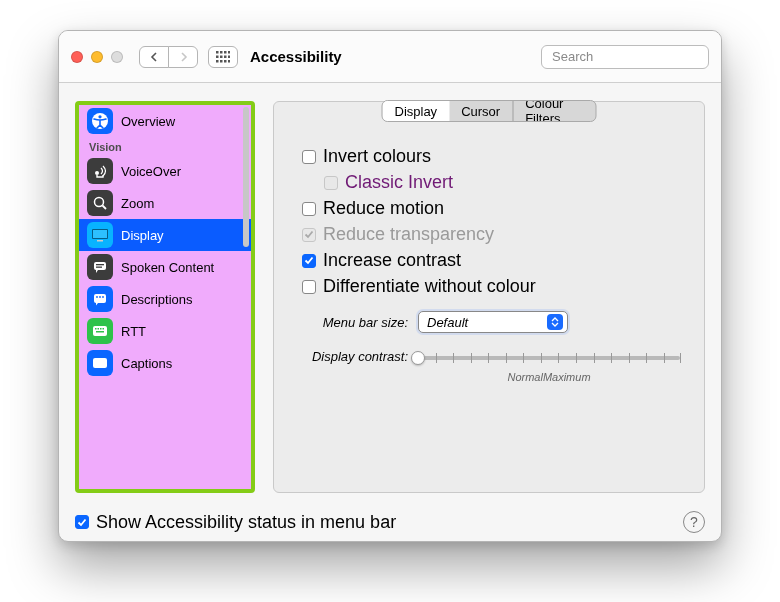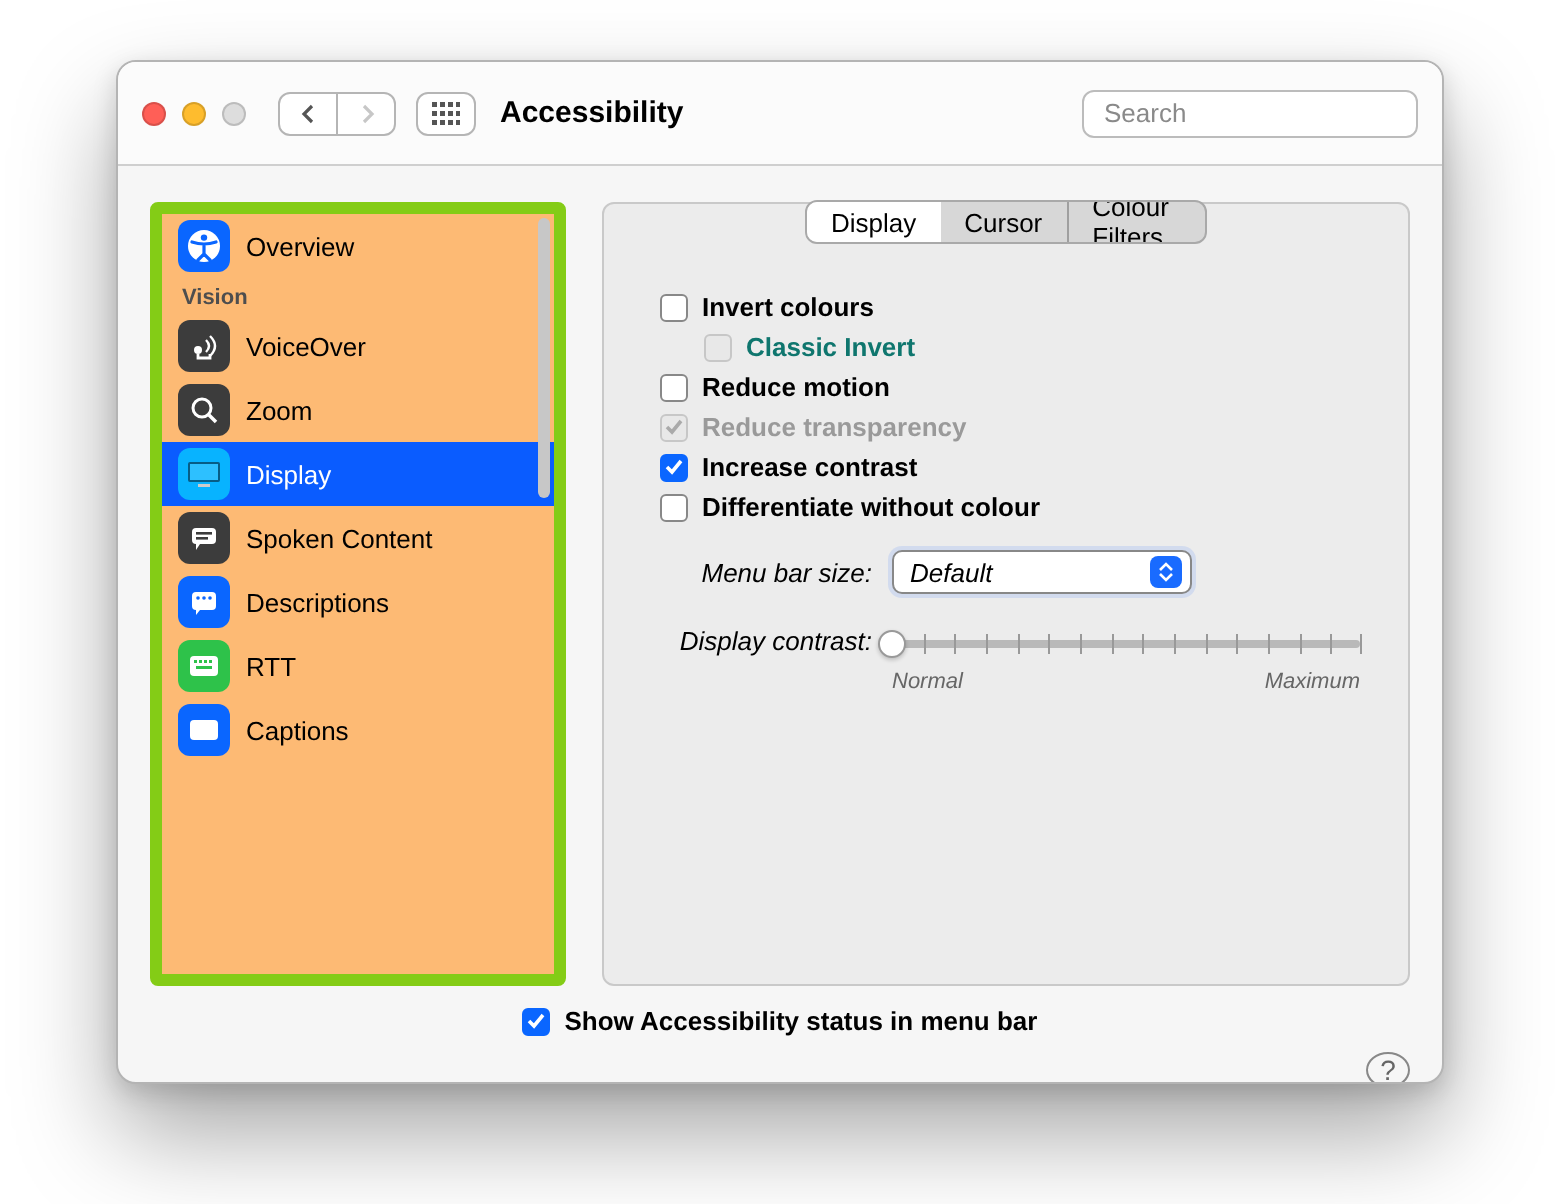--- a/index.html
+++ b/index.html
@@ -35,22 +35,22 @@
   .gridbtn{ width:30px;height:22px;background:#fff;border:1px solid #b5b5b5;border-radius:6px;display:flex;align-items:center;justify-content:center;}
   .title { font-weight:600; font-size:15px; margin-left:2px;}
   .spacer{flex:1;}
   .search{ width:168px; height:24px; border:1px solid #bcbcbc; border-radius:6px; background:#fff; display:flex; align-items:center; padding:0 6px; gap:4px; color:#8a8a8a;}
   .search input{ border:none; outline:none; flex:1; font-size:13px; color:#333; background:transparent;}
   .search input::placeholder{color:#8a8a8a;}
 
   
   .body { flex:1; display:flex; padding: 18px 16px 10px 16px; gap:18px; }
   .sidebar {
-    width:208px; border:6px solid #84cc16; border-radius:4px;
-    background:#fdba74; position:relative; overflow:hidden;
+    width:180px; border:4px solid #84cc16; border-radius:4px;
+    background:#f0abfc; position:relative; overflow:hidden;
   }
   .sidebar-inner{ position:absolute; inset:0; overflow-y:auto;}
   .section-label{ font-size:11px; font-weight:600; color:#4e4e4e; padding:4px 10px 2px;}
   .row{ display:flex; align-items:center; height:32px; padding:0 8px; gap:8px;}
   .row .icon{ width:26px; height:26px; border-radius:6px; display:flex;align-items:center;justify-content:center; flex-shrink:0;}
   .row .label{ font-size:13px;}
   .row.selected{ background:#0a5cff; color:#fff;}
   .scroll-ind{ position:absolute; right:2px; top:2px; width:6px; height:140px; background:#c7c7c7; border-radius:3px;}
 
   .panel {
@@ -59,40 +59,40 @@
   }
   .tabs {
     position:absolute; top:-2px; left:50%; transform:translateX(-50%);
     display:flex; border:1px solid #a9a9a9; border-radius:6px; overflow:hidden; height:22px;
     background:#d7d7d7;
   }
   .tab{ padding:0 12px; font-size:13px; display:flex;align-items:center; }
   .tab.active{ background:#fff;}
   .tab.sep{ border-left:1px solid #9f9f9f;}
   .checks{ display:flex; flex-direction:column; gap:5px; margin:8px 0 14px 4px;}
-  .checkline{ display:flex; align-items:center; gap:7px; font-size:13px;font-weight:bold; }
-  .checkline.ind{ margin-left:22px; color:#0f766e;}
+  .checkline{ display:flex; align-items:center; gap:7px; font-size:18px; }
+  .checkline.ind{ margin-left:22px; color:#701a75;}
   .checkline.disabled{ color:#9a9a9a;}
   .cb{ width:14px;height:14px; border:1px solid #888; border-radius:3px; background:#fff; display:flex;align-items:center;justify-content:center; flex-shrink:0;}
   .cb.checked{ background:#0a66ff; border-color:#0a66ff;}
   .cb.checked svg{ stroke:#fff;}
   .cb.indet{ background:#e8e8e8; border-color:#c7c7c7;}
   .cb.disabled{ background:#e8e8e8; border-color:#c7c7c7;}
 
   .formrow{ display:flex; align-items:center; gap:10px; margin:6px 0;font-style:italic;}
   .formrow .lab{ width:110px; text-align:right; font-size:13px;}
   .select{ height:22px; border:1px solid #888; border-radius:5px; background:#fff; display:flex;align-items:center; padding:0 4px 0 8px; min-width:150px; justify-content:space-between; box-shadow: 0 0 0 2px rgba(22,100,255,.12);}
   .select .arrows{ width:16px;height:16px; background:#196bff; border-radius:4px; display:flex;flex-direction:column;align-items:center;justify-content:center;}
   .slider{ flex:1; height:22px; position:relative; display:flex; align-items:center;}
   .track{ flex:1; height:4px; background:#b9b9b9; border-radius:2px; position:relative;}
   .tick{ position:absolute; top:-3px; width:1px; height:10px; background:#999;}
   .knob{ position:absolute; left:0%; top:50%; transform:translate(-50%,-50%); width:14px;height:14px; background:#fff; border:1px solid #999; border-radius:50%; box-shadow:0 1px 2px rgba(0,0,0,.2);}
-  .sll{ display:flex; justify-content:space-between; font-size:11px; color:#666; margin-top:2px;}
-
-  .footer{ height:38px; display:flex; align-items:center; padding:0 16px; gap:8px;flex-direction:column;}
+  .sll{ display:flex; justify-content:center; font-size:11px; color:#666; margin-top:2px;}
+
+  .footer{ height:38px; display:flex; align-items:center; padding:0 16px; gap:8px;}
   .help{ width:22px;height:22px; border:1.5px solid #888; border-radius:50%; display:flex;align-items:center;justify-content:center; font-size:14px; color:#666; margin-left:auto;}
 
   svg{display:block}
 </style>
 </head>
 <body>
 
 <div class="window">
 
   <div class="toolbar">

